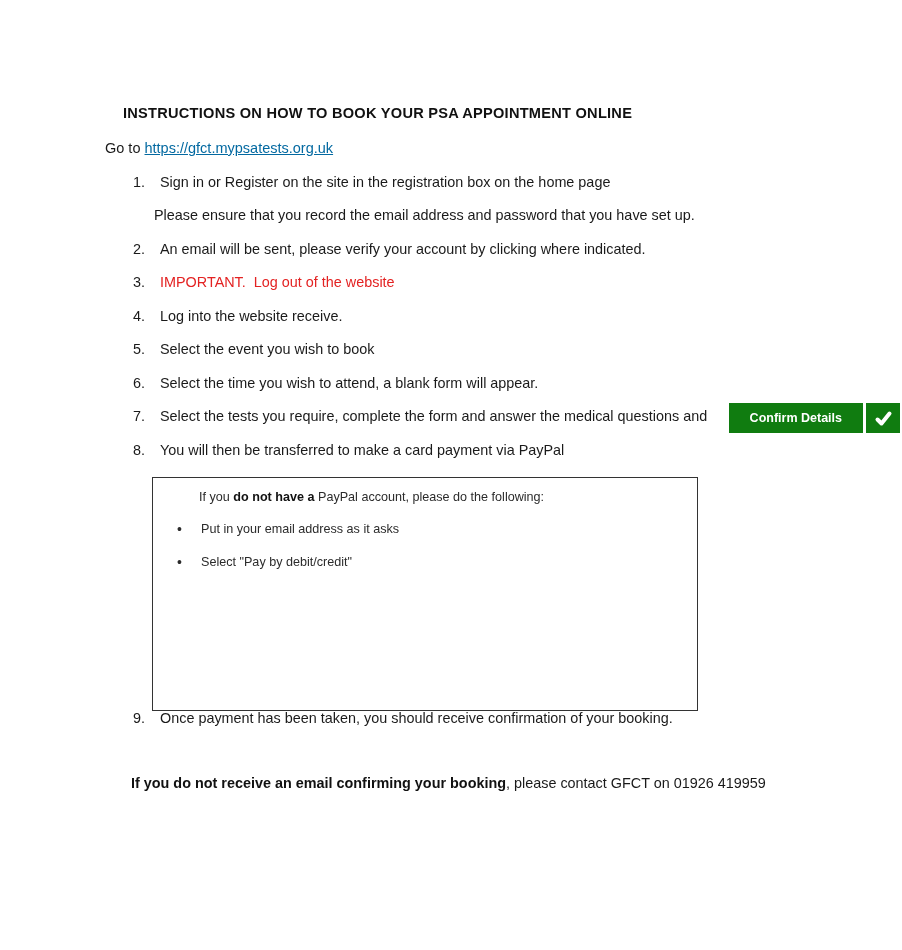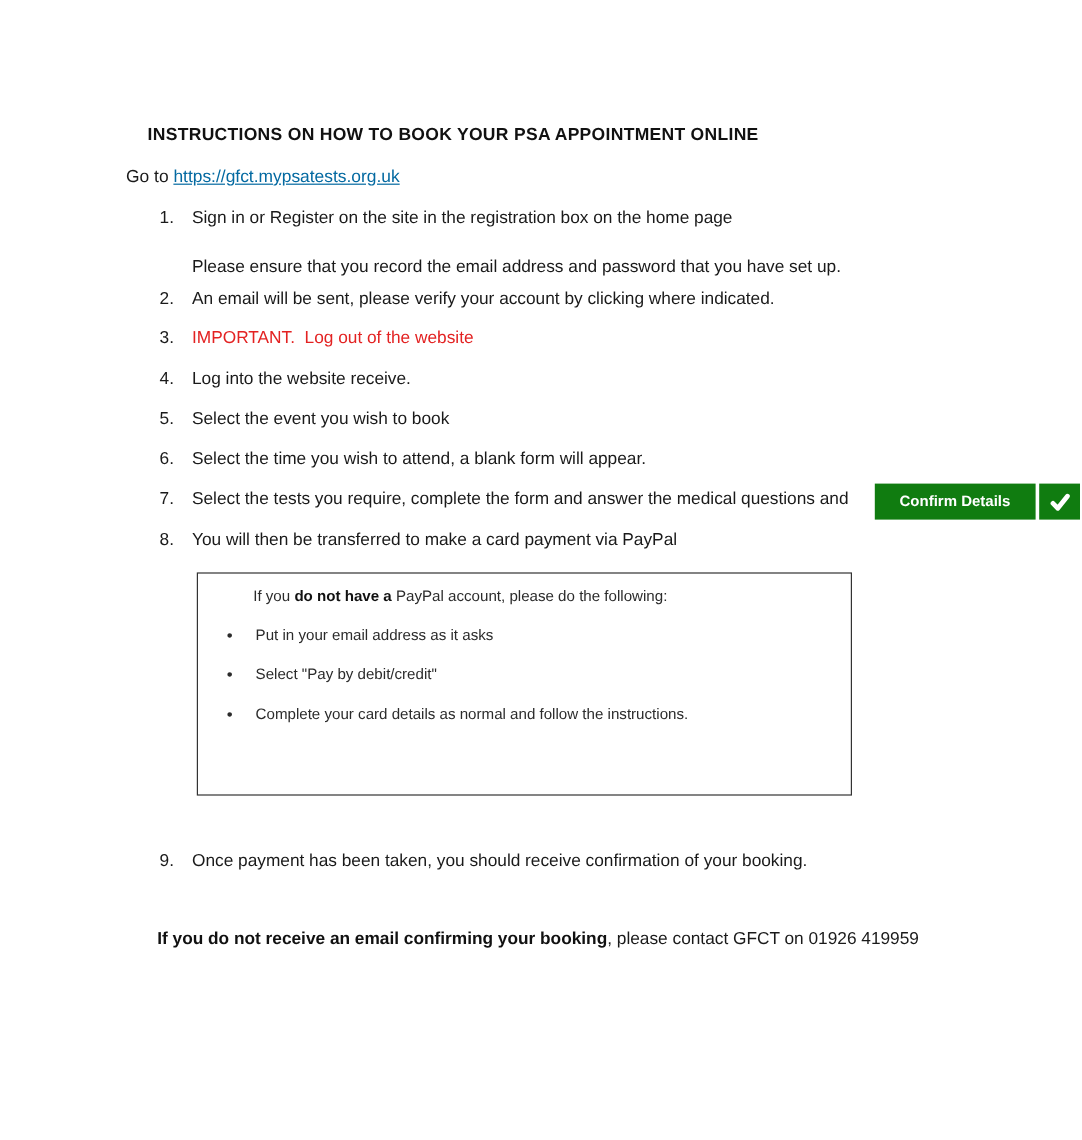--- a/index.html
+++ b/index.html
@@ -41,24 +41,23 @@
   }
   .step .num {
     display: inline-block;
     width: 27px;
     flex: 0 0 27px;
     color: #1a1a1a;
   }
   .step .txt { white-space: pre-wrap; text-align: center; }
   .step .txt.red { color: #e32222; }
   .step-note {
-    left: 160px; top: 205px;
+    left: 154px; top: 205px;
     font-size: 14.4px; line-height: 20px;
     white-space: nowrap;
-    margin-top: 8px;
   }
   
   .confirm-btn {
     position: absolute;
     right: 2px; top: 403px;
     height: 30px;
     display: flex;
     align-items: stretch;
     cursor: pointer;
   }
@@ -75,22 +74,22 @@
   .confirm-check {
     background: #107c10;
     margin-left: 3px;
     width: 34px;
     display: flex;
     align-items: center;
     justify-content: center;
   }
   
   .paypal-box {
-    left: 164px; top: 477px;
-    width: 546px; height: 186px;
+    left: 152px; top: 477px;
+    width: 546px; height: 234px;
     border: 1.5px solid #333;
     box-sizing: border-box;
     font-size: 12.6px;
     line-height: 17px;
     color: #2b2b2b;
   }
   .box-intro {
     margin: 11px 8px 0 46px;
     white-space: nowrap;
   }
@@ -177,24 +176,20 @@
       <span>If you </span><b>do not have a</b><span> PayPal account, please do the following:</span>
     </div>
     <div class="box-bullet">
       <span class="bullet-dot"></span>
       <span>Put in your email address as it asks</span>
     </div>
     <div class="box-bullet">
       <span class="bullet-dot"></span>
       <span>Select "Pay by debit/credit"</span>
     </div>
-    <div class="box-bullet">
-      <span class="bullet-dot"></span>
-      <span>Complete your card details as normal and follow the instructions.</span>
-    </div>
   </div>
 
   <div class="abs step" style="top:708px">
     <span class="num">9.</span>
     <span class="txt">Once payment has been taken, you should receive confirmation of your booking.</span>
   </div>
 
   <div class="abs footer-line">
     <b>If you do not receive an email confirming your booking</b><span>, please contact GFCT on 01926 419959</span>
   </div>

